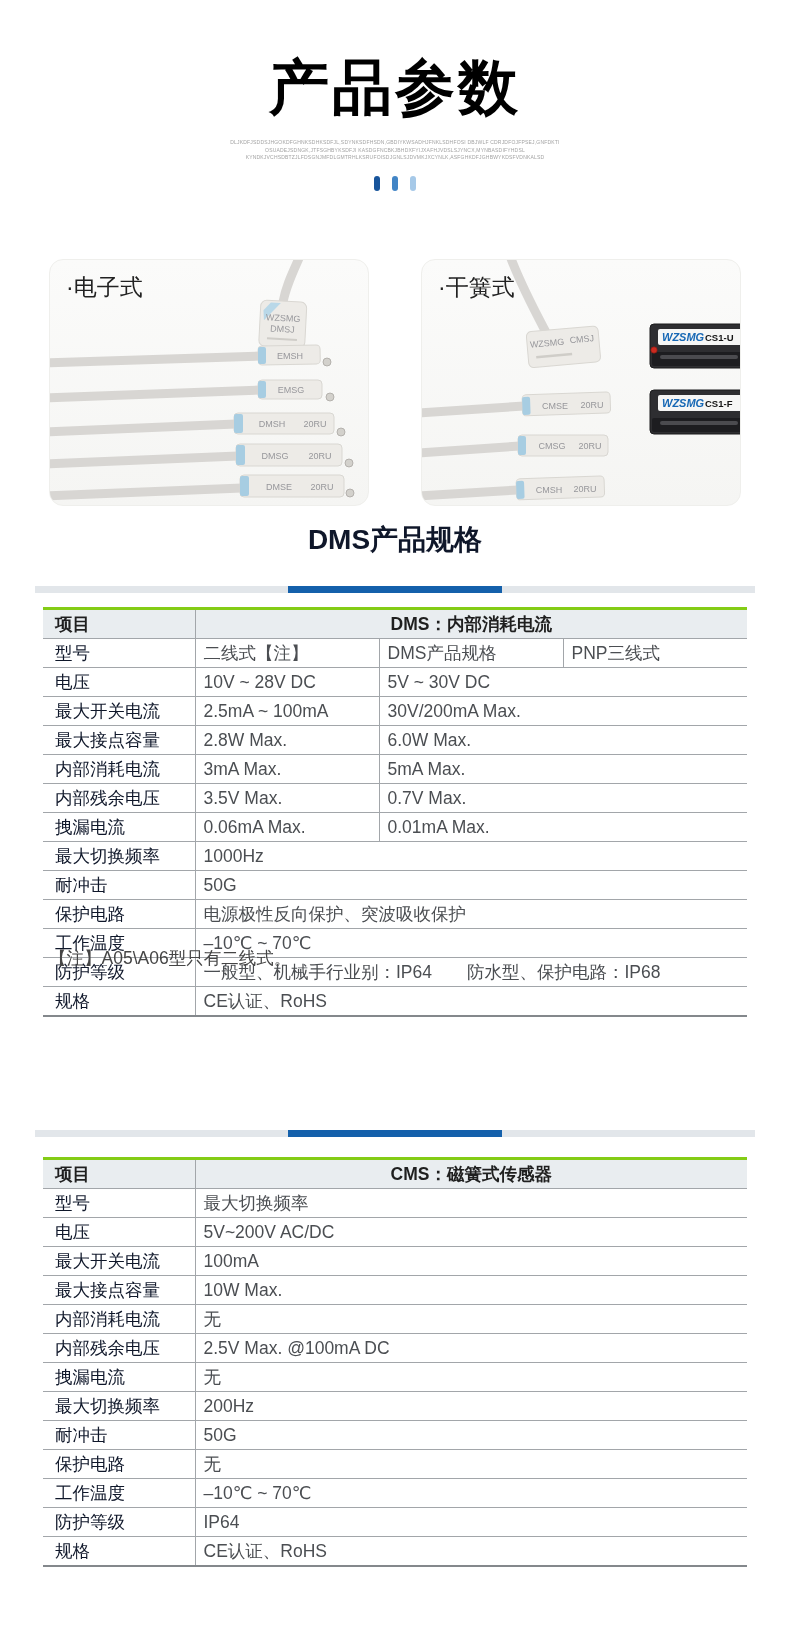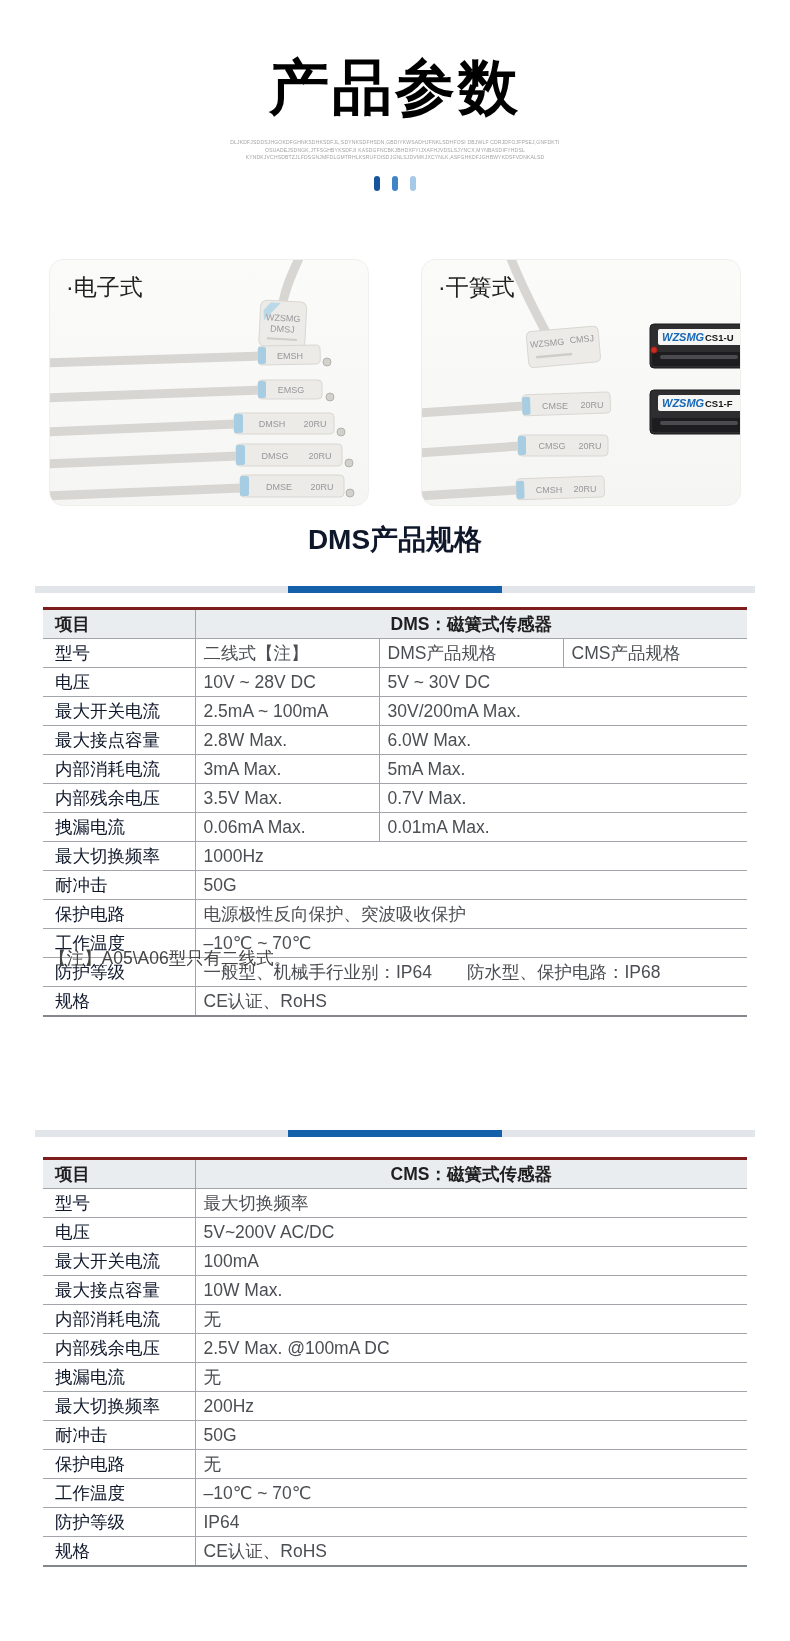--- a/index.html
+++ b/index.html
@@ -40,21 +40,21 @@
 
   
   .sec-title{position:absolute;left:0;width:100%;margin:0;text-align:center;
     font-size:28px;font-weight:800;color:#0f172a;}
   .divider{position:absolute;left:35px;width:720px;height:7px;background:#e2e6ea;}
   .divider .accent{position:absolute;left:50%;top:0;transform:translateX(-50%);
     width:214px;height:7px;background:#1460ab;display:block;}
 
   
   table.spec{position:absolute;left:43px;width:704px;border-collapse:collapse;
-    border-top:3px solid #7f1d1d;border-bottom:2px solid #84888c;table-layout:fixed;}
+    border-top:3px solid #84cc16;border-bottom:2px solid #84888c;table-layout:fixed;}
   table.spec th,table.spec td{border-top:1px solid #a2a6aa;font-size:17.5px;
     padding:2px 8px;box-sizing:border-box;}
   table.spec td+td,table.spec th+th{border-left:1px solid #a2a6aa;}
   table.spec thead th{background:#e9edf0;color:#1f1f1f;font-weight:bold;height:29px;}
   table.spec th.lbl,table.spec td.lbl{text-align:left;padding-left:12px;}
   table.spec td{color:#4b4e52;}
   table.spec td.lbl{color:#0f172a;}
   #dms-table td,#dms-table tbody th{height:24px;}
   #cms-table td{height:27px;}
 
@@ -204,29 +204,29 @@
   <table class="spec" id="dms-table" style="top:607px;">
       <colgroup>
         <col style="width: 152px;">
         <col>
         <col>
         <col>
       </colgroup>
       <thead>
         <tr>
           <th class="lbl">项目</th>
-          <th colspan="3">DMS：磁簧式传感器</th>
+          <th colspan="3">DMS：内部消耗电流</th>
         </tr>
       </thead>
       <tbody>
         <tr>
           <td class="lbl">型号</td>
           <td colspan="1">二线式【注】</td>
           <td colspan="1">DMS产品规格</td>
-          <td colspan="1">CMS产品规格</td>
+          <td colspan="1">PNP三线式</td>
         </tr>
         <tr>
           <td class="lbl">电压</td>
           <td colspan="1">10V ~ 28V DC</td>
           <td colspan="2">5V ~ 30V DC</td>
         </tr>
         <tr>
           <td class="lbl">最大开关电流</td>
           <td colspan="1">2.5mA ~ 100mA</td>
           <td colspan="2">30V/200mA Max.</td>

